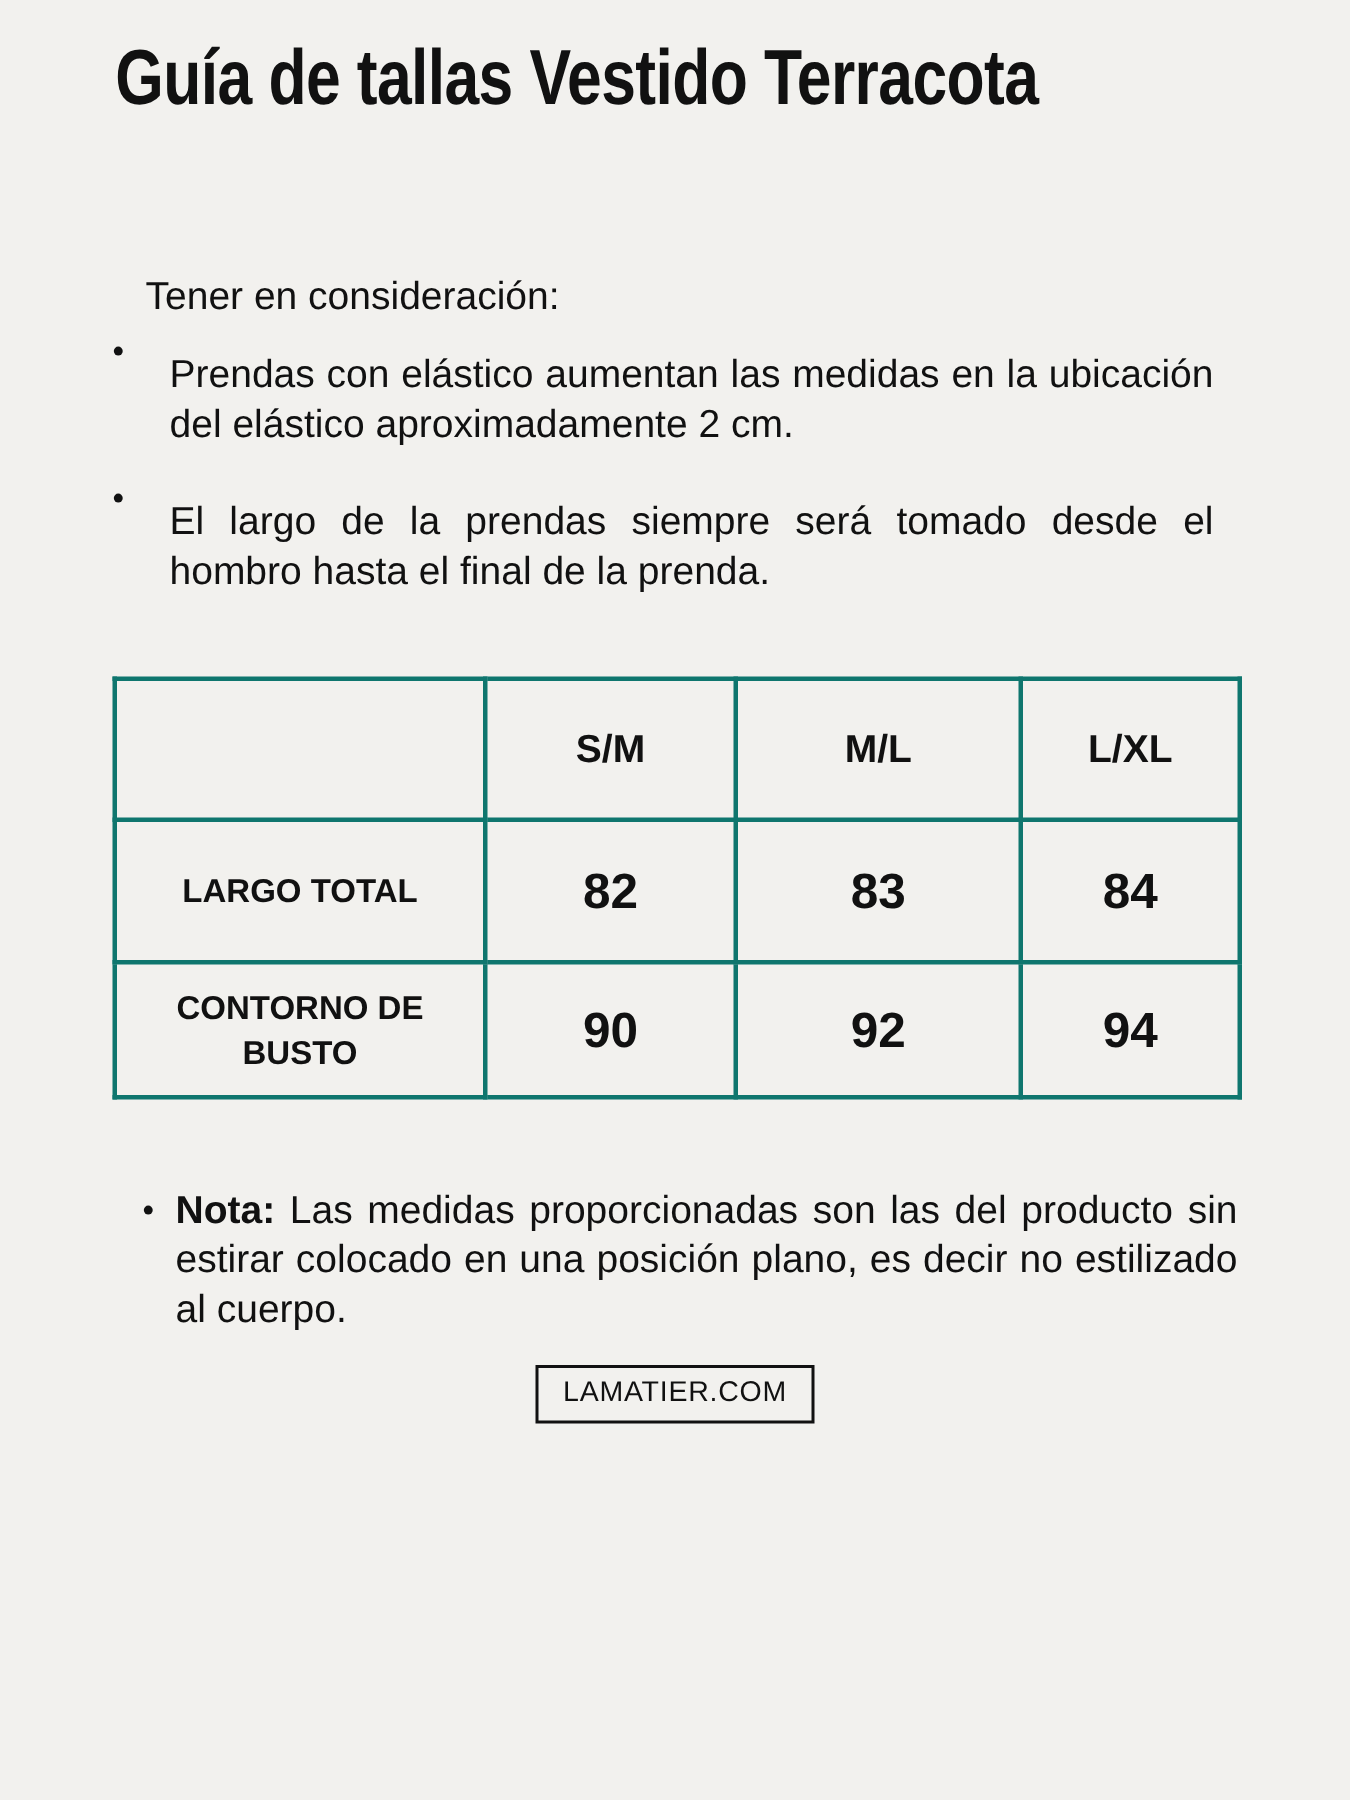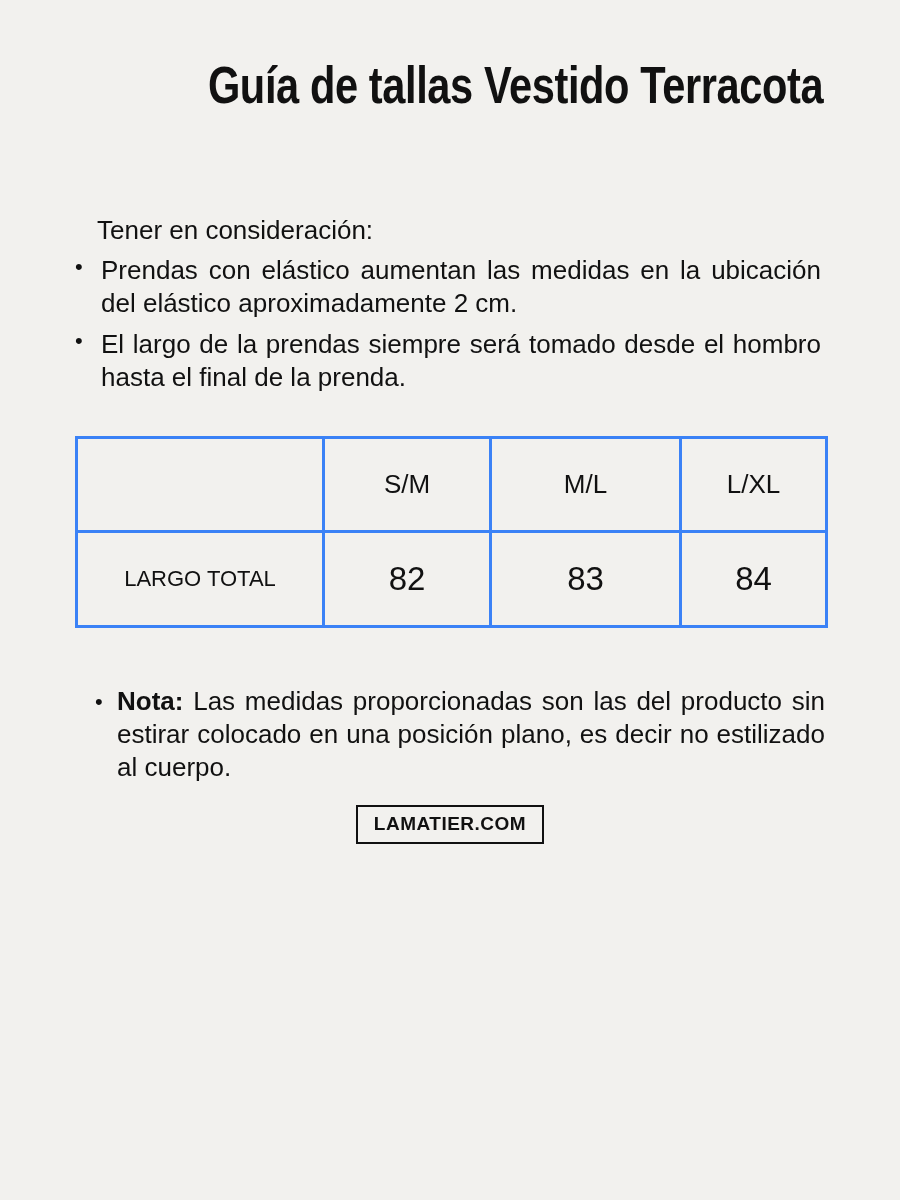--- a/index.html
+++ b/index.html
@@ -14,22 +14,22 @@
     overflow: hidden;
   }
   .page {
     position: relative;
     width: 900px;
     height: 1200px;
   }
 
   
   h1.page-title {
-    margin: 56px 0 0 0;
-    text-align: right;
+    margin: 23px 0 0 0;
+    text-align: left;
     font-size: 52px;
     line-height: 1.12;
     font-weight: 800;
     white-space: nowrap;
   }
   h1.page-title .title-inner {
     display: inline-block;
     transform: scaleX(0.8);
     transform-origin: center;
     letter-spacing: -0.5px;
@@ -50,37 +50,37 @@
     align-items: flex-start;
   }
   .bullet-marker {
     flex: none;
     width: 22px;
     font-size: 22px;
     line-height: 33px;
   }
   .bullet-text {
     flex: 1;
-    margin: 4px;
+    margin: 16px;
     text-align: justify;
   }
 
   
   table.size-table {
     border-collapse: collapse;
     table-layout: fixed;
     margin: 38px 0 0 75px;
     width: 750px;
   }
   table.size-table th,
   table.size-table td {
-    border: 3px solid #3b82f6;
+    border: 3px solid #0f766e;
     text-align: center;
     vertical-align: middle;
-    font-weight: normal;
+    font-weight: bold;
     padding: 0;
   }
   table.size-table thead tr { height: 94px; }
   table.size-table tbody tr { height: 90px; }
   table.size-table tbody tr:first-child { height: 95px; }
   th.col-header { font-size: 26px; }
   td.row-label {
     font-size: 22px;
     line-height: 1.36;
     padding: 0 38px;
@@ -107,21 +107,21 @@
   
   .footer {
     text-align: center;
     margin-top: 21px;
   }
   .brand-badge {
     display: inline-block;
     border: 2px solid #111111;
     padding: 6px 16px 7px 16px;
     font-size: 19px;
-    font-weight: bold;
+    font-weight: normal;
     letter-spacing: 0.5px;
   }
 </style>
 </head>
 <body>
 
 <div class="page">
 
   <h1 class="page-title">
     <span class="title-inner">Guía de tallas Vestido Terracota</span>
@@ -156,20 +156,26 @@
         <th class="col-header">L/XL</th>
       </tr>
     </thead>
     <tbody>
       <tr>
         <td class="row-label">LARGO TOTAL</td>
         <td class="cell-value">82</td>
         <td class="cell-value">83</td>
         <td class="cell-value">84</td>
       </tr>
+      <tr>
+        <td class="row-label">CONTORNO DE BUSTO</td>
+        <td class="cell-value">90</td>
+        <td class="cell-value">92</td>
+        <td class="cell-value">94</td>
+      </tr>
     </tbody>
   </table>
 
   <section class="note">
     <span class="bullet-marker">•</span>
     <p><span class="note-label">Nota:</span> <span>Las medidas proporcionadas son las del producto sin estirar colocado en una posición plano, es decir no estilizado al cuerpo.</span></p>
   </section>
 
   <div class="footer">
     <div class="brand-badge">LAMATIER.COM</div>

